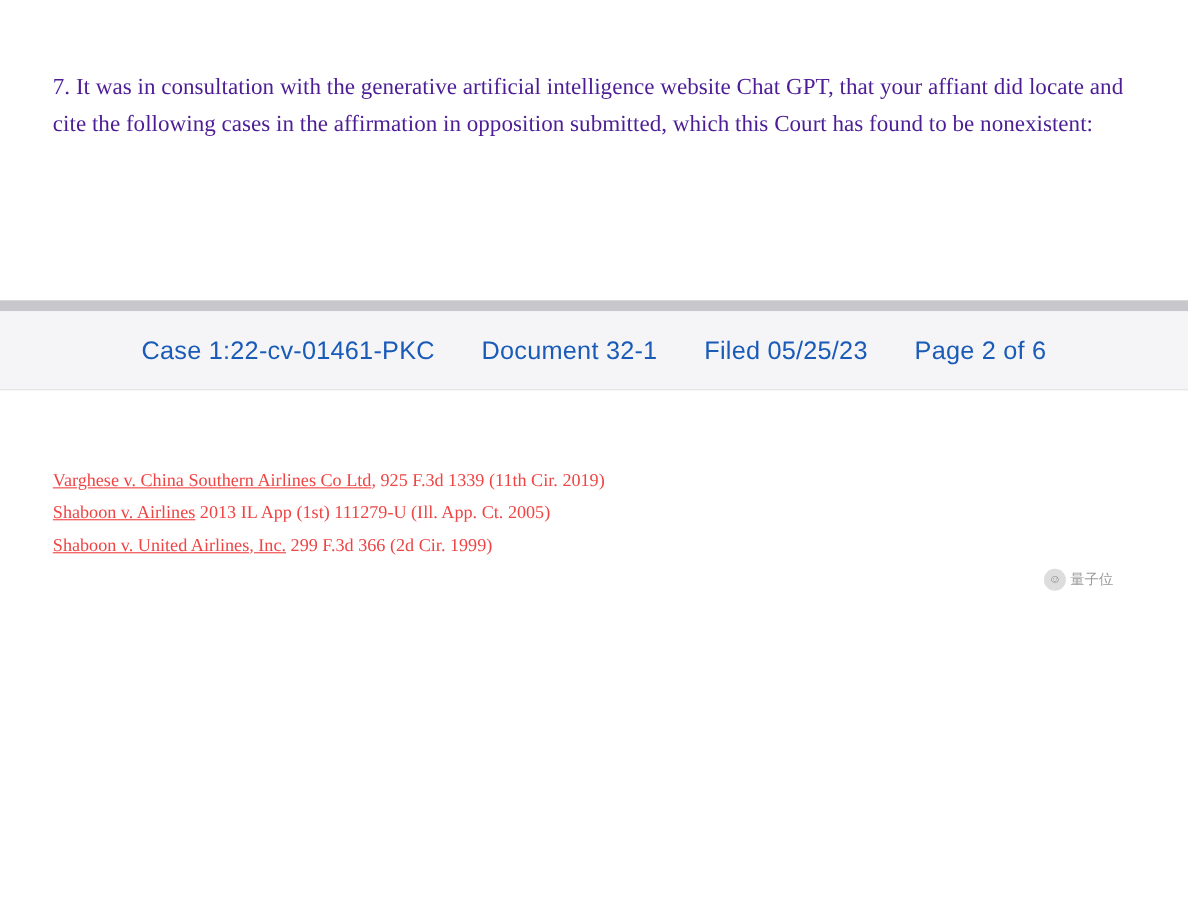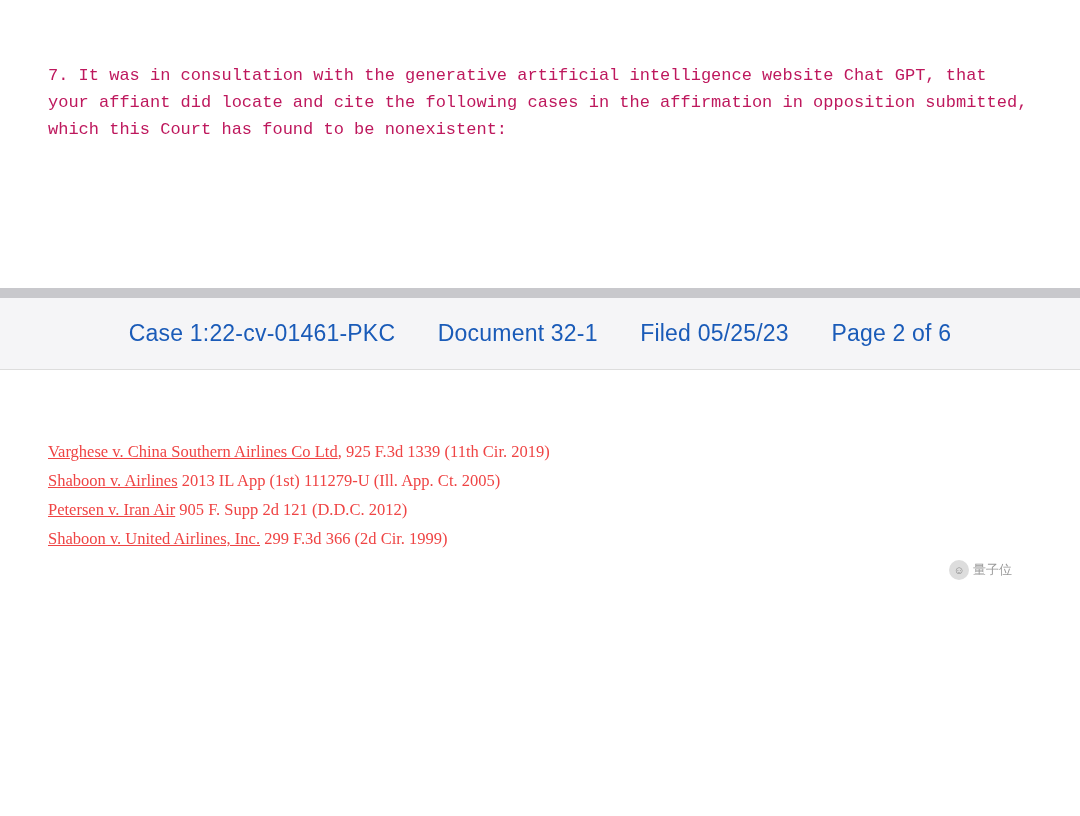--- a/index.html
+++ b/index.html
@@ -25,24 +25,24 @@
       display: flex;
       flex-direction: column;
     }
 
     .top-section {
       padding: 32px 48px 24px 48px;
       background-color: #ffffff;
     }
 
     .paragraph-text {
-      font-size: 17px;
+      font-size: 21px;
       line-height: 1.6;
-      color: #be185d;
-      font-family: Liberation Mono, monospace;
+      color: #4c1d95;
+      font-family: Liberation Serif, serif;
     }
 
     .divider-bar {
       height: 10px;
       background-color: #c8c8cc;
       width: 100%;
       margin: 0;
     }
 
     .header-bar {
@@ -148,21 +148,20 @@
       <span>Page 2 of 6</span>
     </span>
   </div>
 
   <div class="bottom-section">
     <div class="spacer-mid"></div>
     <ul class="case-list" id="case-list">
 
     <li class="case-item"><span class="case-name">Varghese v. China Southern Airlines Co Ltd</span><span>, 925 F.3d 1339 (11th Cir. 2019)</span></li>
         <li class="case-item"><span class="case-name">Shaboon v. Airlines</span><span> 2013 IL App (1st) 111279-U (Ill. App. Ct. 2005)</span></li>
-        <li class="case-item"><span class="case-name">Petersen v. Iran Air</span><span> 905 F. Supp 2d 121 (D.D.C. 2012)</span></li>
         <li class="case-item"><span class="case-name">Shaboon v. United Airlines, Inc.</span><span> 299 F.3d 366 (2d Cir. 1999)</span></li>
       </ul>
     <div class="watermark-area">
       <div class="watermark">
         <span class="watermark-icon">☺</span>
         <span>量子位</span>
       </div>
     </div>
   </div>
 

